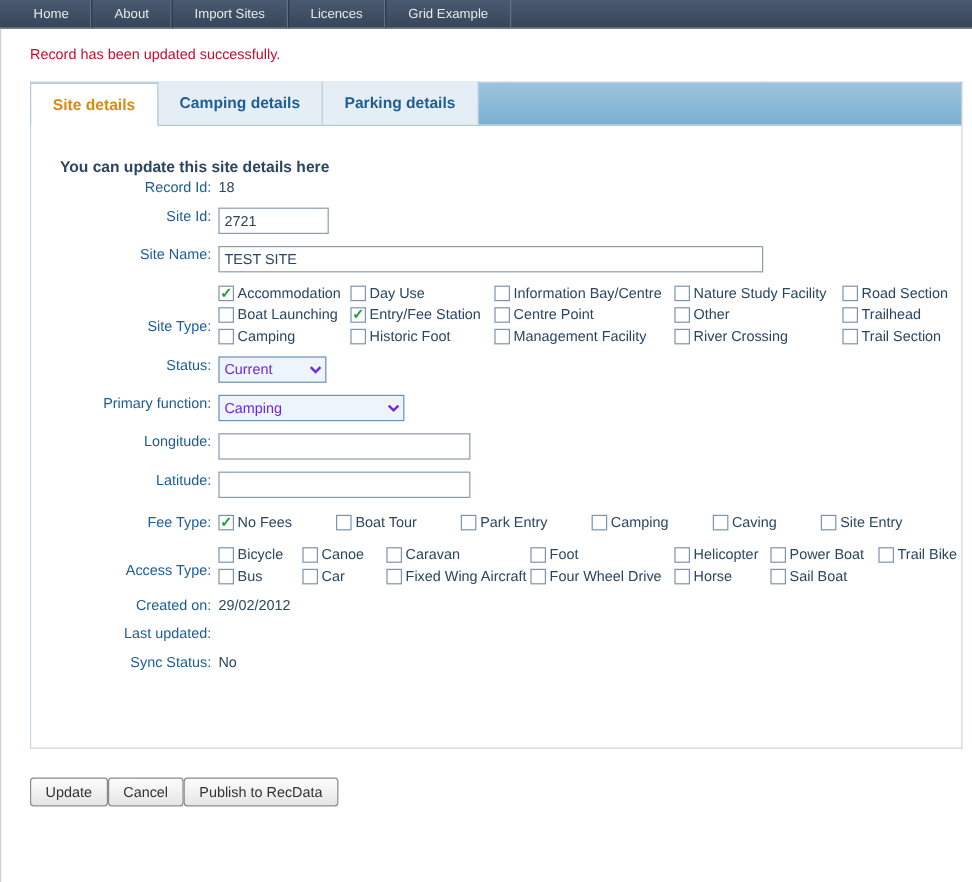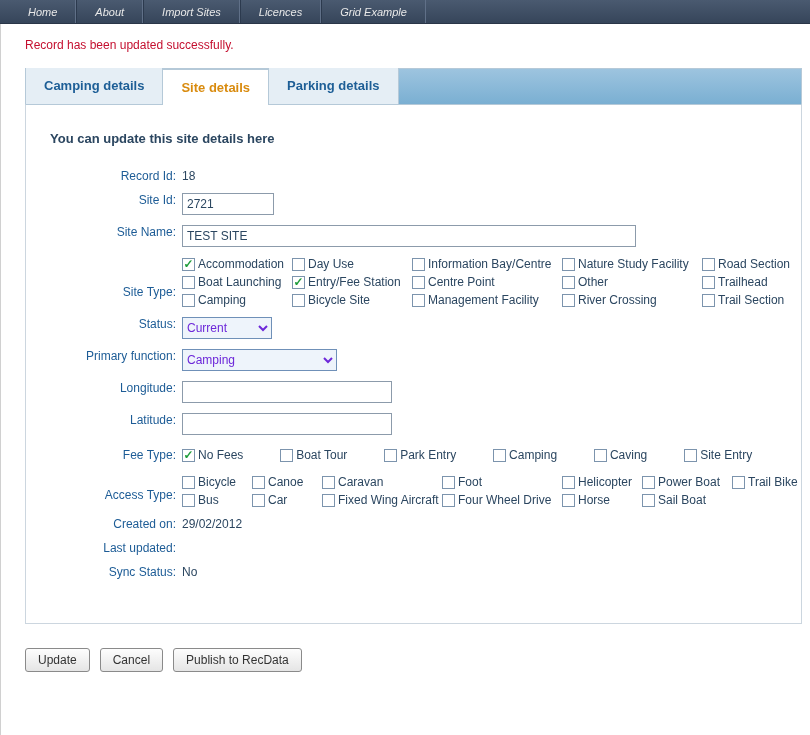--- a/index.html
+++ b/index.html
@@ -14,21 +14,20 @@
     overflow: hidden;
   }
   .topnav {
     background: #3e4d62;
     background: linear-gradient(#4a5a70, #36455a);
     height: 24px;
     display: flex;
     align-items: stretch;
     padding: 0;
     border-bottom: 1px solid #2a3648;
-    font-style: italic;
   }
   .topnav .nav-item {
     color: #e8e8e8;
     font-size: 11px;
     padding: 0 18px;
     line-height: 24px;
     border-right: 1px solid #607088;
     border-left: 1px solid #2c3a4e;
     cursor: pointer;
   }
@@ -79,21 +78,20 @@
     border: 1px solid #ccd6df;
     border-top: 1px solid #b5c9d8;
     background: #fff;
     padding: 26px 18px 18px 24px;
     min-height: 520px;
   }
   .intro {
     color: #2b4660;
     font-weight: bold;
     font-size: 13px;
-    margin-bottom: 20px;
   }
   .form-row {
     display: flex;
     align-items: flex-start;
     margin-bottom: 7px;
     color: #2b4660;
   }
   .form-label {
     width: 132px;
     text-align: right;
@@ -160,21 +158,20 @@
   .chk .box.checked::after {
     content: "✓";
     color: #1e9c3a;
     font-size: 12px;
     font-weight: bold;
     line-height: 11px;
   }
   .btn-row {
     margin: 24px 0 0 10px;
     display: flex;
-    gap: 10px;
   }
   .btn {
     border: 1px solid #8a8a8a;
     background: linear-gradient(#fdfdfd, #e5e5e5);
     padding: 4px 12px;
     font-size: 12px;
     border-radius: 3px;
     cursor: pointer;
     font-family: inherit;
     color: #333;
@@ -189,22 +186,22 @@
   <div class="nav-item">Import Sites</div>
   <div class="nav-item">Licences</div>
   <div class="nav-item">Grid Example</div>
 </div>
 
 <div class="content">
   <div class="flash">Record has been updated successfully.</div>
 
   <div class="tabstrip">
     <div class="tab-header">
+      <div class="tab active">Site details</div>
       <div class="tab">Camping details</div>
-      <div class="tab active">Site details</div>
       <div class="tab">Parking details</div>
     </div>
     <div class="tab-body">
       <div class="intro">You can update this site details here</div>
 
       <div class="form-row">
         <div class="form-label">Record Id:</div>
         <div class="form-value">18</div>
       </div>
 
@@ -261,21 +258,21 @@
               <label class="chk">
                 <span class="box"></span>
                 <span>Trailhead</span>
               </label>
               <label class="chk">
                 <span class="box"></span>
                 <span>Camping</span>
               </label>
               <label class="chk">
                 <span class="box"></span>
-                <span>Bicycle Site</span>
+                <span>Historic Foot</span>
               </label>
               <label class="chk">
                 <span class="box"></span>
                 <span>Management Facility</span>
               </label>
               <label class="chk">
                 <span class="box"></span>
                 <span>River Crossing</span>
               </label>
               <label class="chk">

